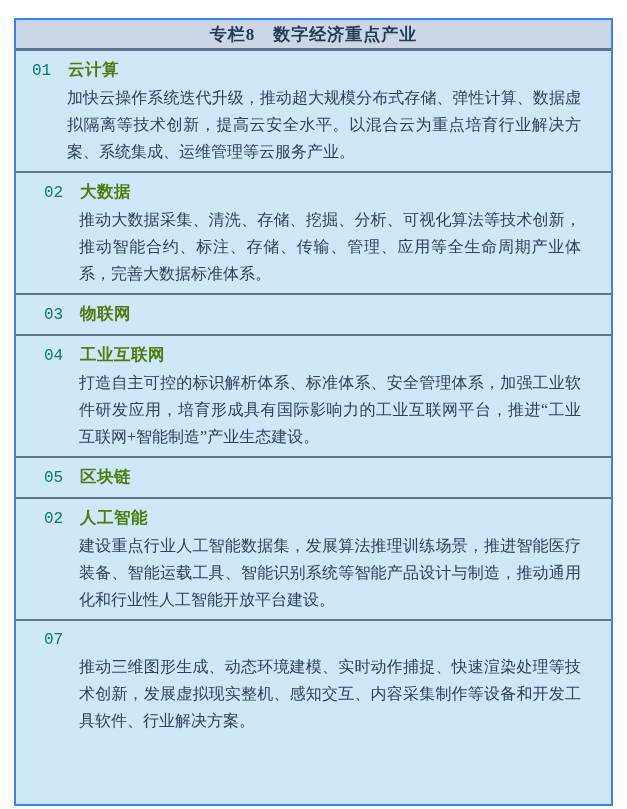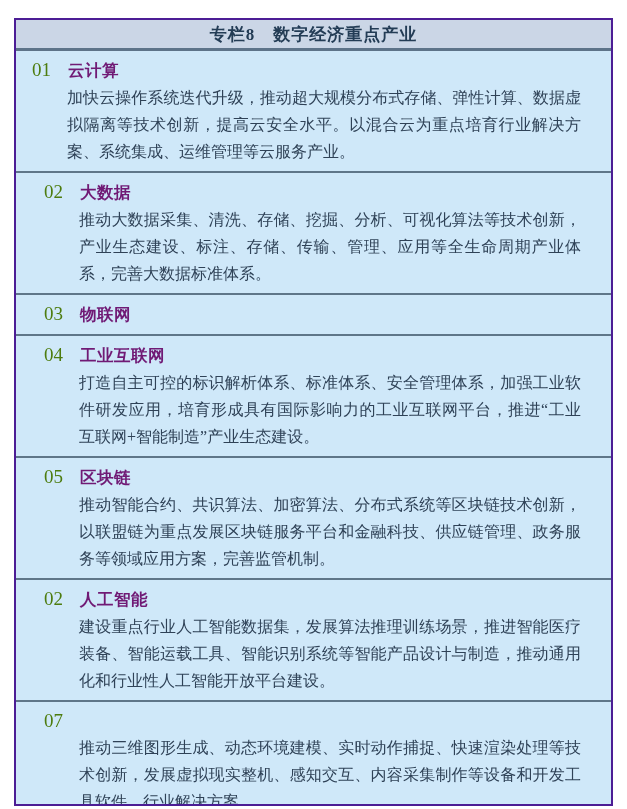--- a/index.html
+++ b/index.html
@@ -14,21 +14,21 @@
     height: 809px;
     background: #ffffff;
     overflow: hidden;
   }
   .box {
     position: absolute;
     left: 14px;
     top: 18px;
     width: 599px;
     height: 788px;
-    border: 2px solid #4c1d95;
+    border: 2px solid #3b82f6;
     background: #cfe8f9;
     overflow: hidden;
   }
   .box-header {
     height: 31px;
     background: #cbd6e6;
     border-bottom: 3px solid #5d7389;
     display: flex;
     align-items: center;
     justify-content: center;
@@ -49,26 +49,26 @@
   }
   .section-title-row {
     display: flex;
     align-items: baseline;
     line-height: 26px;
     padding-top: 2px;
   }
   .num {
     display: inline-block;
     width: 36px;
-    color: #4d7c0f;
-    font-size: 19px;
-    font-family: Liberation Serif, serif;
+    color: #0f766e;
+    font-size: 16px;
+    font-family: Liberation Mono, monospace;
   }
   .name {
-    color: #701a75;
+    color: #4d7c0f;
     font-size: 16.5px;
     font-weight: bold;
     letter-spacing: 0.5px;
   }
   .desc {
     margin-left: 35px;
     margin-right: 18px;
     color: #2f4257;
     font-size: 16px;
     line-height: 27px;
@@ -91,21 +91,21 @@
       <span class="name">云计算</span>
     </div>
     <p class="desc">加快云操作系统迭代升级，推动超大规模分布式存储、弹性计算、数据虚拟隔离等技术创新，提高云安全水平。以混合云为重点培育行业解决方案、系统集成、运维管理等云服务产业。</p>
   </div>
 
   <div class="section">
     <div class="section-title-row">
       <span class="num">02</span>
       <span class="name">大数据</span>
     </div>
-    <p class="desc">推动大数据采集、清洗、存储、挖掘、分析、可视化算法等技术创新，产业生态建设、标注、存储、传输、管理、应用等全生命周期产业体系，完善大数据标准体系。</p>
+    <p class="desc">推动大数据采集、清洗、存储、挖掘、分析、可视化算法等技术创新，推动智能合约、标注、存储、传输、管理、应用等全生命周期产业体系，完善大数据标准体系。</p>
   </div>
 
   <div class="section">
     <div class="section-title-row">
       <span class="num">03</span>
       <span class="name">物联网</span>
     </div>
   </div>
 
   <div class="section">
@@ -114,21 +114,20 @@
       <span class="name">工业互联网</span>
     </div>
     <p class="desc">打造自主可控的标识解析体系、标准体系、安全管理体系，加强工业软件研发应用，培育形成具有国际影响力的工业互联网平台，推进“工业互联网+智能制造”产业生态建设。</p>
   </div>
 
   <div class="section">
     <div class="section-title-row">
       <span class="num">05</span>
       <span class="name">区块链</span>
     </div>
-    <p class="desc">推动智能合约、共识算法、加密算法、分布式系统等区块链技术创新，以联盟链为重点发展区块链服务平台和金融科技、供应链管理、政务服务等领域应用方案，完善监管机制。</p>
   </div>
 
   <div class="section">
     <div class="section-title-row">
       <span class="num">02</span>
       <span class="name">人工智能</span>
     </div>
     <p class="desc">建设重点行业人工智能数据集，发展算法推理训练场景，推进智能医疗装备、智能运载工具、智能识别系统等智能产品设计与制造，推动通用化和行业性人工智能开放平台建设。</p>
   </div>
 

